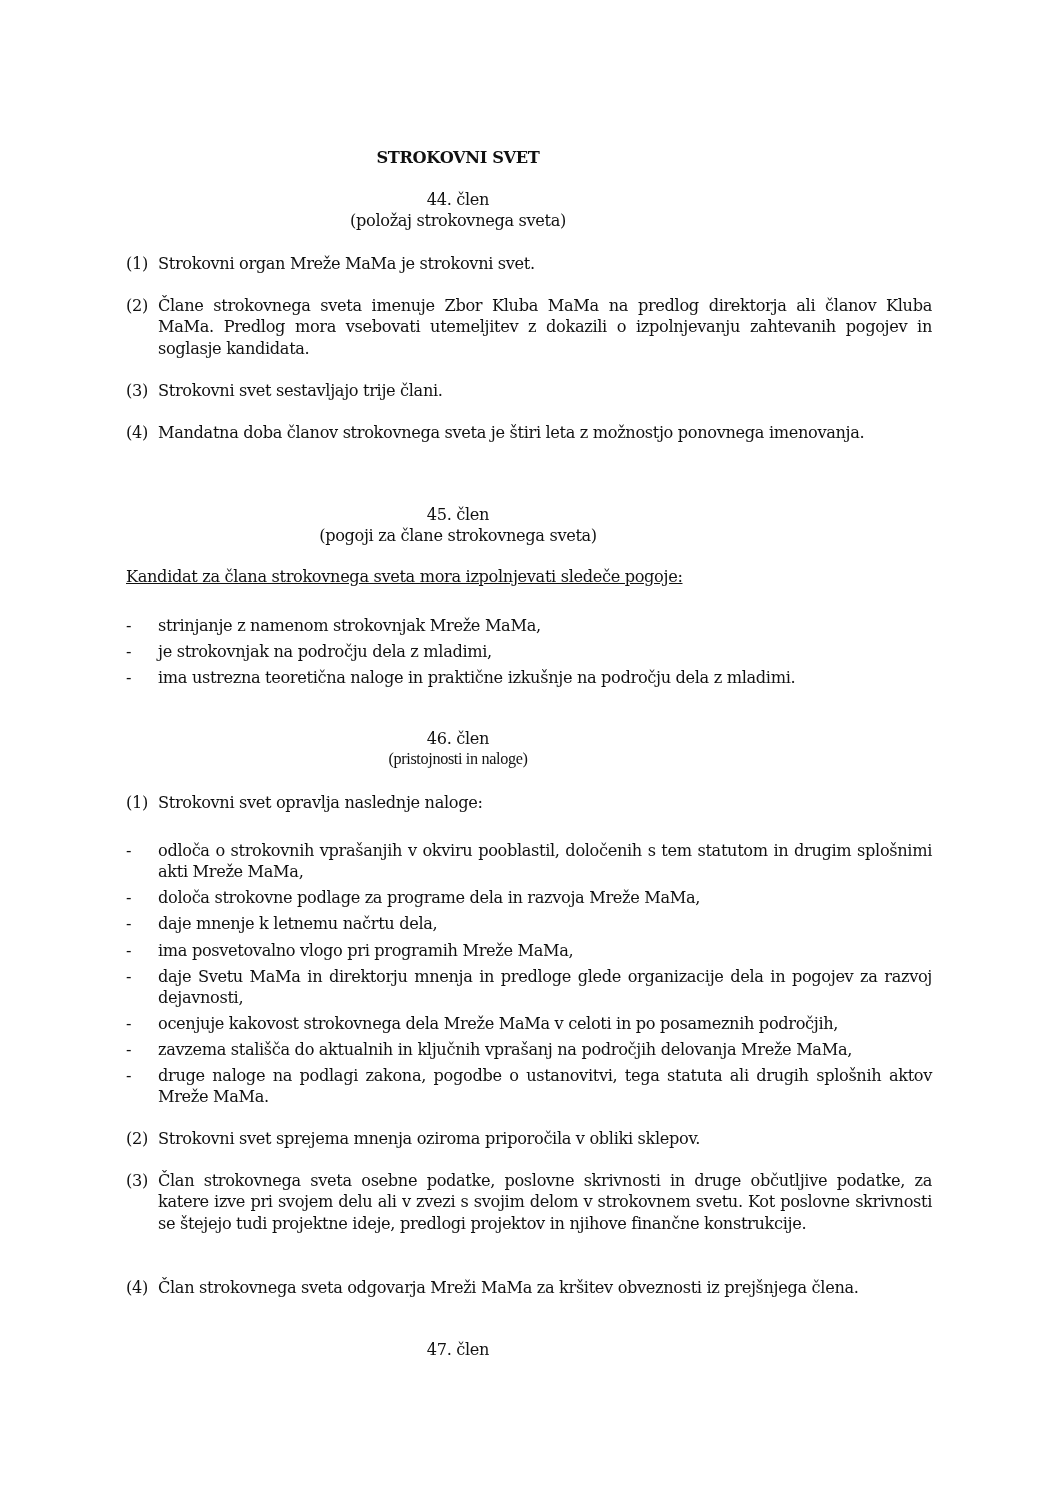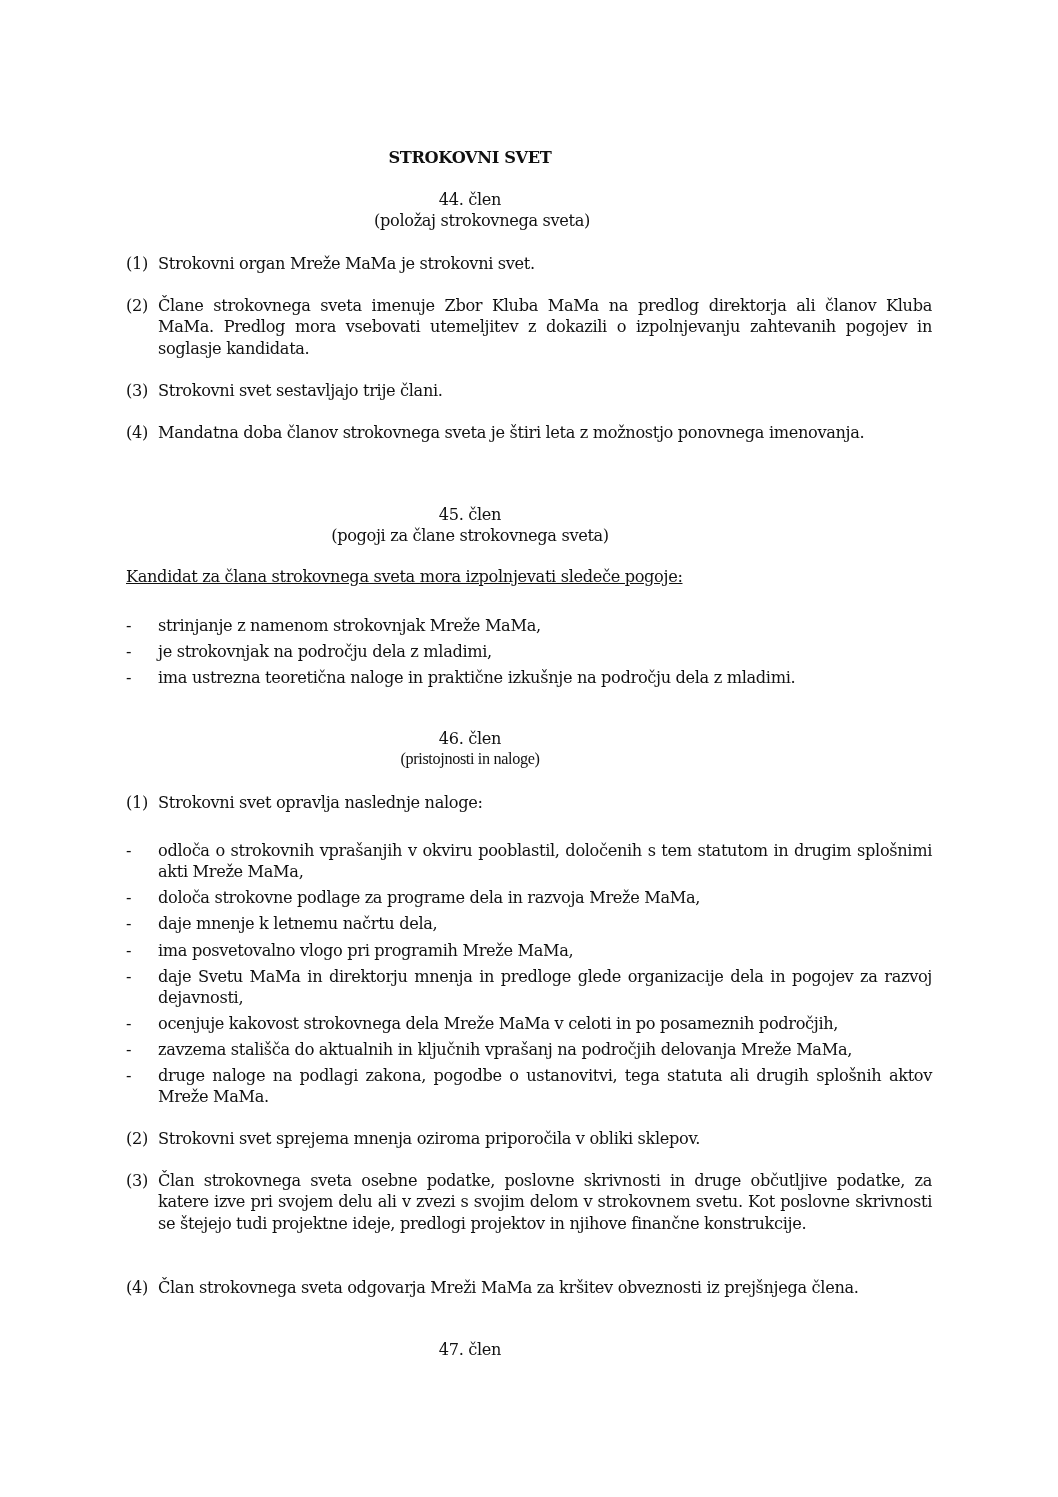--- a/index.html
+++ b/index.html
@@ -4,38 +4,38 @@
   <style>
     html, body { margin: 0; padding: 0; background: #ffffff; }
     body {
       width: 1058px; height: 1497px; position: relative; overflow: hidden;
       font-family: "DejaVu Serif", "Liberation Serif", serif;
       color: #111; font-size: 16.2px;
       letter-spacing: -0.35px;
     }
     .page { position: absolute; left: 0; top: 0; width: 1058px; height: 1497px; }
     .abs { position: absolute; white-space: nowrap; }
-    .center { left: 12px; width: 916px; text-align: center; }
+    .center { left: 0; width: 916px; text-align: center; }
     .title { font-weight: bold; }
     .para { position: absolute; left: 126px; width: 806px; line-height: 21.3px; }
     .para .num { position: absolute; left: 0; top: 0; }
     .para .txt { margin-left: 32px; text-align: justify; text-align-last: left; }
     .bullet { position: absolute; left: 126px; width: 806px; line-height: 21.3px; }
     .bullet .dash { position: absolute; left: 0; top: 0; }
     .bullet .txt { margin-left: 32px; text-align: justify; text-align-last: left; }
   </style>
 </head>
 <body>
 
 <div class="page">
 
   <div class="abs center title" style="top:148px;">STROKOVNI SVET</div>
 
   <div class="abs center" style="top:190px;">44. člen</div>
-  <div class="abs center" style="top:211px;padding-left:12px;">(položaj strokovnega sveta)</div>
+  <div class="abs center" style="top:211px;">(položaj strokovnega sveta)</div>
 
   <div class="para" style="top:253px;">
     <span class="num">(1)</span>
     <div class="txt">Strokovni organ Mreže MaMa je strokovni svet.</div>
   </div>
   <div class="para" style="top:295px;">
     <span class="num">(2)</span>
     <div class="txt">Člane strokovnega sveta imenuje Zbor Kluba MaMa na predlog direktorja ali članov Kluba MaMa. Predlog mora vsebovati utemeljitev z dokazili o izpolnjevanju zahtevanih pogojev in soglasje kandidata.</div>
   </div>
   <div class="para" style="top:380px;">

